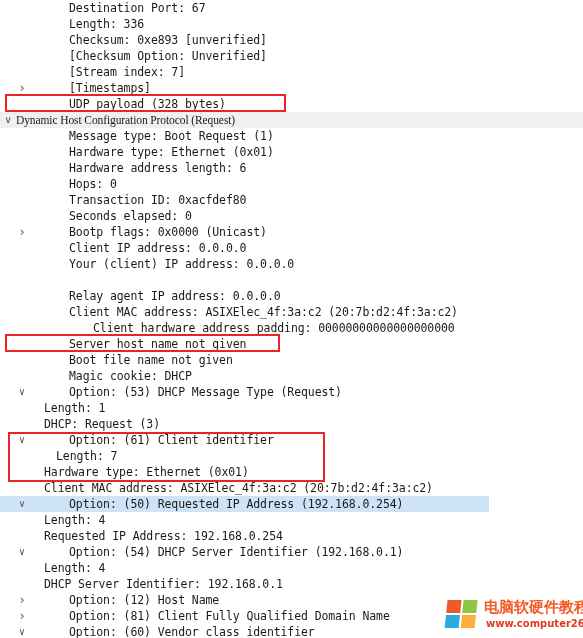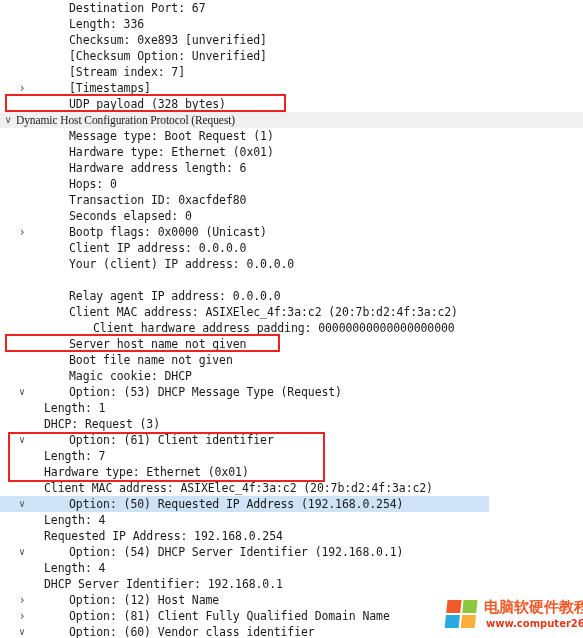--- a/index.html
+++ b/index.html
@@ -143,21 +143,21 @@
     <div class="row d2" style="position: absolute; left: 0px; top: 288px; width: 583px;"><span class="label">Relay agent IP address: 0.0.0.0</span></div>
     <div class="row d2" style="position: absolute; left: 0px; top: 304px; width: 583px;"><span class="label">Client MAC address: ASIXElec_4f:3a:c2 (20:7b:d2:4f:3a:c2)</span></div>
     <div class="row d2" style="position: absolute; left: 0px; top: 320px; width: 497px; margin-left: 24px;"><span class="label">Client hardware address padding: 00000000000000000000</span></div>
     <div class="row d2" style="position: absolute; left: 0px; top: 336px; width: 583px;"><span class="label">Server host name not given</span></div>
     <div class="row d2" style="position: absolute; left: 0px; top: 352px; width: 583px;"><span class="label">Boot file name not given</span></div>
     <div class="row d2" style="position: absolute; left: 0px; top: 368px; width: 583px;"><span class="label">Magic cookie: DHCP</span></div>
     <div class="row d2" style="position: absolute; left: 0px; top: 384px; width: 583px;"><span class="twisty open"></span><span class="label">Option: (53) DHCP Message Type (Request)</span></div>
     <div class="row d3" style="position: absolute; left: 0px; top: 400px; width: 583px;"><span class="label">Length: 1</span></div>
     <div class="row d3" style="position: absolute; left: 0px; top: 416px; width: 583px;"><span class="label">DHCP: Request (3)</span></div>
     <div class="row d2" style="position: absolute; left: 0px; top: 432px; width: 583px;"><span class="twisty open"></span><span class="label">Option: (61) Client identifier</span></div>
-    <div class="row d3" style="position: absolute; left: 0px; top: 448px; width: 496px; text-align: right;"><span class="label">Length: 7</span></div>
+    <div class="row d3" style="position: absolute; left: 12px; top: 448px; width: 496px; text-align: right;"><span class="label">Length: 7</span></div>
     <div class="row d3" style="position: absolute; left: 0px; top: 464px; width: 583px;"><span class="label">Hardware type: Ethernet (0x01)</span></div>
     <div class="row d3" style="position: absolute; left: 0px; top: 480px; width: 583px;"><span class="label">Client MAC address: ASIXElec_4f:3a:c2 (20:7b:d2:4f:3a:c2)</span></div>
     <div class="row d2 sel" style="position: absolute; left: 0px; top: 496px; width: 489px;"><span class="twisty open"></span><span class="label">Option: (50) Requested IP Address (192.168.0.254)</span></div>
     <div class="row d3" style="position: absolute; left: 0px; top: 512px; width: 583px;"><span class="label">Length: 4</span></div>
     <div class="row d3" style="position: absolute; left: 0px; top: 528px; width: 527px; padding-left: 36px;"><span class="label">Requested IP Address: 192.168.0.254</span></div>
     <div class="row d2" style="position: absolute; left: 0px; top: 544px; width: 583px;"><span class="twisty open"></span><span class="label">Option: (54) DHCP Server Identifier (192.168.0.1)</span></div>
     <div class="row d3" style="position: absolute; left: 0px; top: 560px; width: 583px;"><span class="label">Length: 4</span></div>
     <div class="row d3" style="position: absolute; left: 0px; top: 576px; width: 583px;"><span class="label">DHCP Server Identifier: 192.168.0.1</span></div>
     <div class="row d2" style="position: absolute; left: 0px; top: 592px; width: 583px;"><span class="twisty closed"></span><span class="label">Option: (12) Host Name</span></div>
     <div class="row d2" style="position: absolute; left: 0px; top: 608px; width: 583px;"><span class="twisty closed"></span><span class="label">Option: (81) Client Fully Qualified Domain Name</span></div>

